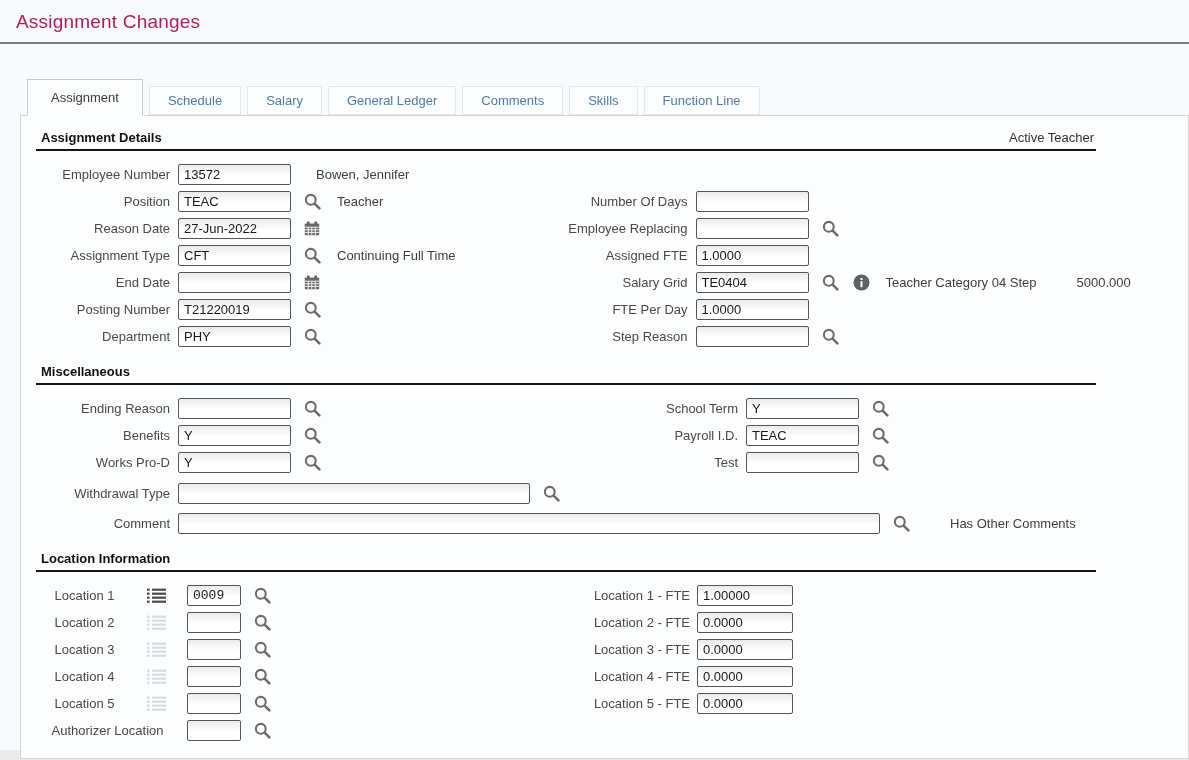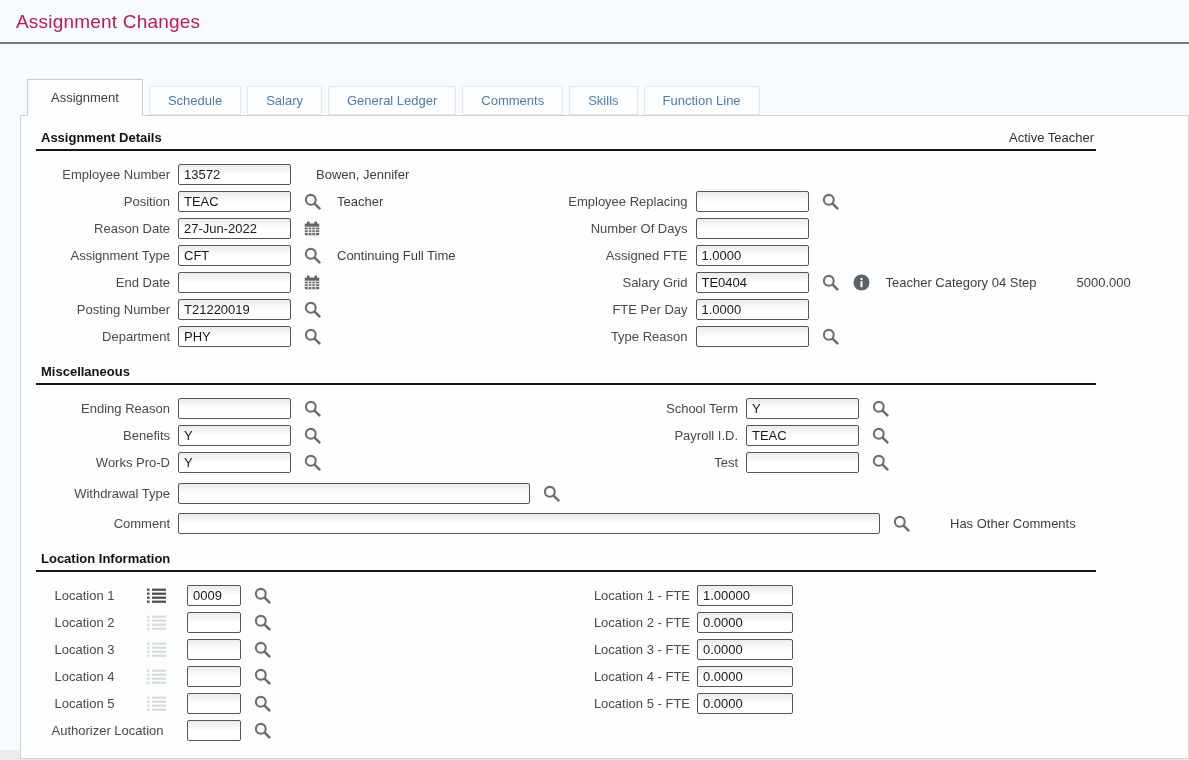--- a/index.html
+++ b/index.html
@@ -69,21 +69,21 @@
   input.fld {
     height: 21px; width: 113px;
     border: 1px solid #51575c; border-radius: 2px;
     background: linear-gradient(to bottom, #ebebeb 0%, #ffffff 55%);
     font-family: "Liberation Sans", sans-serif;
     font-size: 13px; color: #1a1a1a;
     padding: 0 5px;
   }
   input.fld-wide-1 { width: 352px; }
   input.fld-wide-2 { width: 702px; }
-  input.fld-loc { width: 54px; }
+  input.fld-loc { width: 54px; font-family: Liberation Mono, monospace; }
   input.fld-fte { width: 96px; }
 
   .icon-btn { margin-left: 13px; display: inline-flex; align-items: center; cursor: pointer; line-height: 0; }
   .desc { margin-left: 16px; color: #3f3f3f; white-space: nowrap; }
   .desc.no-icon { margin-left: 25px; }
   .amount { margin-left: 40px; color: #3f3f3f; white-space: nowrap; }
   .note { margin-left: 40px; color: #3f3f3f; white-space: nowrap; }
 
   .search-icon { color: #6d6d6d; }
   .cal-icon { color: #676767; }
@@ -229,31 +229,31 @@
           <span class="icon-btn">
               <svg class="search-icon" width="17" height="17" viewBox="0 0 18 18">
                 <use href="#i-search"></use>
               </svg>
             </span>
         </div>
       </div>
 
       <div class="col-right offset">
         <div class="row">
+          <span class="lbl">Number Of Days</span>
+          <input class="fld" type="text" value="" style="">
+        </div>
+        <div class="row">
           <span class="lbl">Employee Replacing</span>
           <input class="fld" type="text" value="" style="">
           <span class="icon-btn">
               <svg class="search-icon" width="17" height="17" viewBox="0 0 18 18">
                 <use href="#i-search"></use>
               </svg>
             </span>
-        </div>
-        <div class="row">
-          <span class="lbl">Number Of Days</span>
-          <input class="fld" type="text" value="" style="">
         </div>
         <div class="row">
           <span class="lbl">Assigned FTE</span>
           <input class="fld" type="text" value="1.0000" style="">
         </div>
         <div class="row">
           <span class="lbl">Salary Grid</span>
           <input class="fld" type="text" value="TE0404" style="">
           <span class="icon-btn">
               <svg class="search-icon" width="17" height="17" viewBox="0 0 18 18">
@@ -264,21 +264,21 @@
                 <use href="#i-info"></use>
               </svg></span>
           <span class="desc">Teacher Category 04 Step</span>
           <span class="amount">5000.000</span>
         </div>
         <div class="row">
           <span class="lbl">FTE Per Day</span>
           <input class="fld" type="text" value="1.0000" style="">
         </div>
         <div class="row">
-          <span class="lbl">Type Reason</span>
+          <span class="lbl">Step Reason</span>
           <input class="fld" type="text" value="" style="">
           <span class="icon-btn">
               <svg class="search-icon" width="17" height="17" viewBox="0 0 18 18">
                 <use href="#i-search"></use>
               </svg>
             </span>
         </div>
       </div>
     </div>
 

